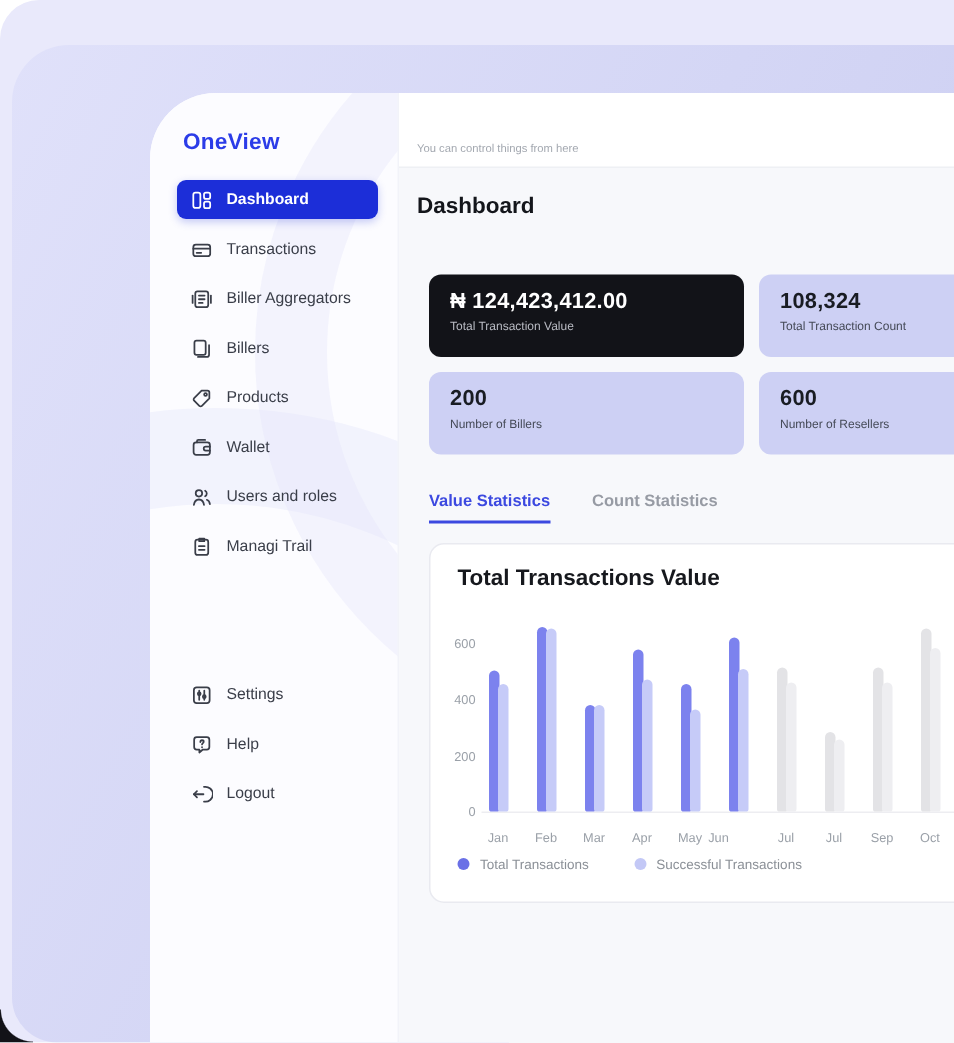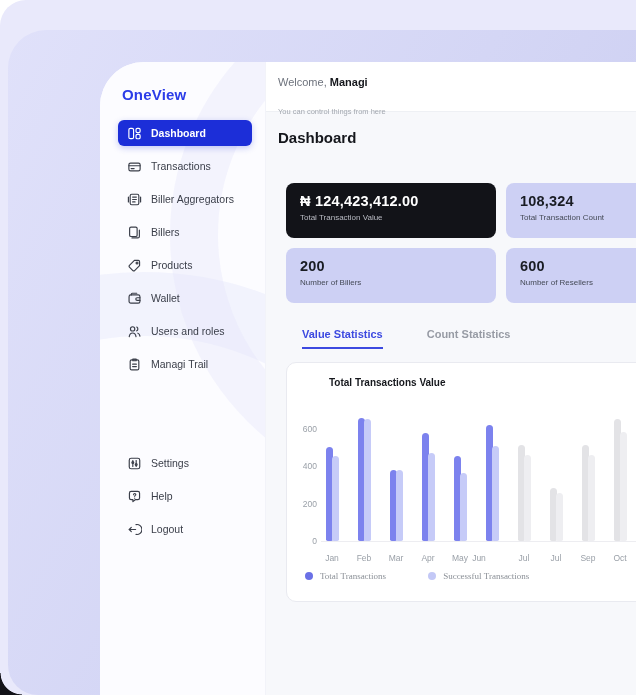--- a/index.html
+++ b/index.html
@@ -56,32 +56,32 @@
   .card.lavender{background:#cdd0f4;}
   .card .value{font-size:14.5px;font-weight:700;letter-spacing:.2px;line-height:17px;}
   .card.dark .value{color:#ffffff;}
   .card.lavender .value{color:#191c23;}
   .card .label{font-size:8px;margin-top:3px;}
   .card.dark .label{color:#b9bbc3;}
   .card.lavender .label{color:#454a57;}
 
   
   .tabs{position:absolute;left:20px;top:266px;display:flex;gap:28px;}
-  .tab{font-size:11px;font-weight:600;color:#979ba4;padding-bottom:7px;cursor:pointer;margin-left:16px;}
+  .tab{font-size:11px;font-weight:600;color:#979ba4;padding-bottom:7px;cursor:pointer;}
   .tab.active{color:#3c49e0;border-bottom:2px solid #3c49e0;}
 
   
   .chart-card{position:absolute;left:20px;top:300px;width:380px;height:238px;
               background:#ffffff;border:1px solid #e9eaf0;border-radius:10px;}
-  .chart-title{position:absolute;left:18px;top:14px;font-size:10px;font-weight:700;color:#16181d;margin-left:24px;}
+  .chart-title{position:absolute;left:18px;top:14px;font-size:15px;font-weight:700;color:#16181d;}
   .tick-label{position:absolute;width:20px;text-align:right;font-size:8.5px;color:#9aa0a8;}
   .baseline{position:absolute;left:34px;right:8px;height:1px;background:#ededf1;}
   .bar{position:absolute;width:7px;border-radius:4px 4px 2px 2px;}
   .xlabel{position:absolute;top:190px;transform:translateX(-50%);font-size:8.5px;color:#9aa0a8;}
-  .legend{position:absolute;left:18px;top:208px;display:flex;gap:42px;align-items:flex-end;font-family:Liberation Serif, serif;}
+  .legend{position:absolute;left:18px;top:208px;display:flex;gap:30px;align-items:flex-end;}
   .legend-entry{display:flex;align-items:center;gap:7px;}
   .legend-dot{width:8px;height:8px;border-radius:50%;}
   .legend-label{font-size:9px;color:#8b9097;}
 </style>
 </head>
 <body>
 
 <div class="screen">
   <div class="layer-light"></div>
   <div class="layer-mid"></div>
@@ -206,24 +206,20 @@
                 <path d="M4.6 5.8 2.4 8l2.2 2.2"></path>
               </svg>
             </span>
             <span>Logout</span>
           </div>
         </div>
     </div>
 
     <div class="content">
       <div class="welcome-bar">
-        <div class="welcome-line">
-          <span>Welcome,</span>
-          <b>Managi</b>
-        </div>
         <div class="welcome-sub">You can control things from here</div>
       </div>
 
       <div class="page-title">Dashboard</div>
 
       <div class="cards" id="stat-cards">
           <div class="card dark">
             <div class="value">₦ 124,423,412.00</div>
             <div class="label">Total Transaction Value</div>
           </div>

